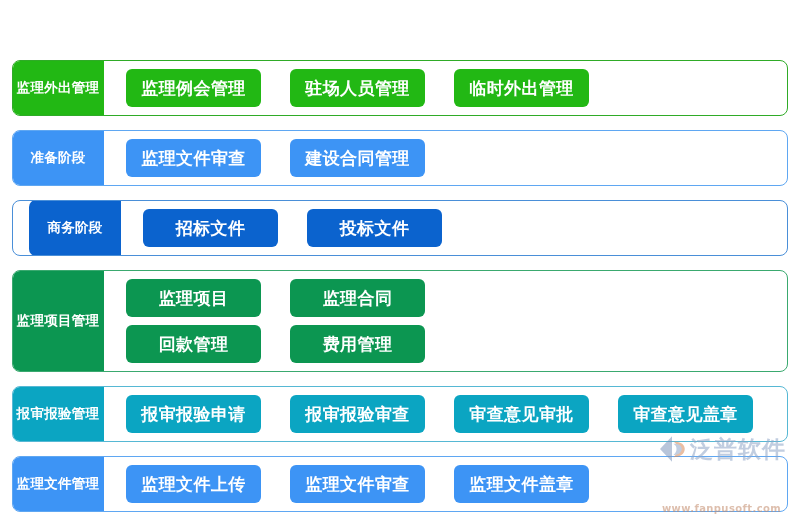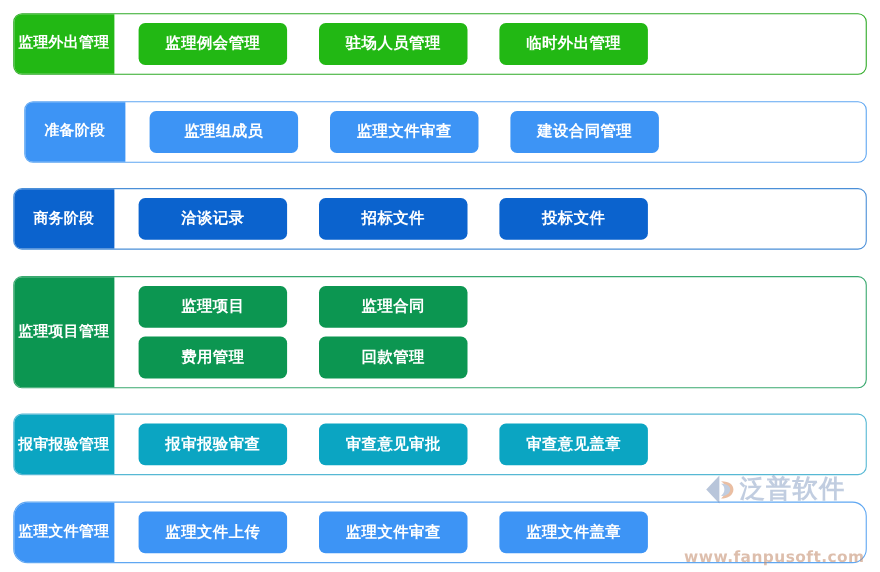--- a/index.html
+++ b/index.html
@@ -81,53 +81,53 @@
 
   .item-btn {
     box-sizing: border-box;
     width: 135px;
     height: 38px;
     flex: 0 0 135px;
     border: none;
     border-radius: 6px;
     color: #ffffff;
     font-family: "DejaVu Sans", "Liberation Sans", sans-serif;
-    font-size: 14px;
+    font-size: 17px;
     font-weight: bold;
     letter-spacing: 0.4px;
     line-height: 38px;
     text-align: center;
     padding: 0;
     cursor: pointer;
     white-space: nowrap;
     display: block;
   }
 
   
-  .module-row[data-variant="green"]        { border-color: #2fab27; }
+  .module-row[data-variant="green"]        { border-color: #2fab27; margin-top: 48px; }
   .module-row[data-variant="green"]  .row-label,
   .module-row[data-variant="green"]  .item-btn { background: #22b814; }
 
-  .module-row[data-variant="lightblue"]    { border-color: #5fa7f2; margin-left: 10px; }
+  .module-row[data-variant="lightblue"]    { border-color: #5fa7f2; }
   .module-row[data-variant="lightblue"] .row-label,
   .module-row[data-variant="lightblue"] .item-btn { background: #3d94f5; }
 
-  .module-row[data-variant="darkblue"]     { border-color: #4a8fd8; }
+  .module-row[data-variant="darkblue"]     { border-color: #4a8fd8; padding-left: 17px; }
   .module-row[data-variant="darkblue"] .row-label,
   .module-row[data-variant="darkblue"] .item-btn { background: #0b63ce; }
 
   .module-row[data-variant="darkgreen"]    { border-color: #3aa96f; }
   .module-row[data-variant="darkgreen"] .row-label,
   .module-row[data-variant="darkgreen"] .item-btn { background: #0c9651; }
 
   .module-row[data-variant="teal"]         { border-color: #56b8d4; }
   .module-row[data-variant="teal"] .row-label,
   .module-row[data-variant="teal"] .item-btn { background: #0ba5c2; }
 
-  .module-row[data-variant="blue"]         { border-color: #5fa7f2; border-radius: 13px; }
+  .module-row[data-variant="blue"]         { border-color: #5fa7f2; }
   .module-row[data-variant="blue"] .row-label,
   .module-row[data-variant="blue"] .item-btn { background: #3d94f5; }
 
   
   #watermark {
     position: absolute;
     right: 14px;
     bottom: 6px;
     display: flex;
     flex-direction: column;
@@ -148,21 +148,21 @@
   }
   #watermark .wm-name {
     font-size: 23px;
     font-weight: bold;
     color: #8fa6c8;
     letter-spacing: 1px;
     line-height: 1;
   }
   #watermark .wm-url {
     margin-top: 1px;
-    font-size: 14px;
+    font-size: 10px;
     font-weight: bold;
     color: #c28a6a;
     letter-spacing: 0.4px;
     line-height: 1;
   }
 </style>
 </head>
 <body>
 
 <div id="board">
@@ -174,56 +174,55 @@
           <button class="item-btn">驻场人员管理</button>
           <button class="item-btn">临时外出管理</button>
         </div>
       </div>
     </div>
     <div class="row-gap"></div>
     <div class="module-row" data-variant="lightblue">
       <div class="row-label">准备阶段</div>
       <div class="row-items">
         <div class="item-line">
-          <button class="item-btn">监理组成员</button>
           <button class="item-btn">监理文件审查</button>
           <button class="item-btn">建设合同管理</button>
         </div>
       </div>
     </div>
     <div class="row-gap"></div>
     <div class="module-row" data-variant="darkblue">
       <div class="row-label">商务阶段</div>
       <div class="row-items">
         <div class="item-line">
-          <button class="item-btn">洽谈记录</button>
           <button class="item-btn">招标文件</button>
           <button class="item-btn">投标文件</button>
         </div>
       </div>
     </div>
     <div class="row-gap"></div>
     <div class="module-row" data-variant="darkgreen">
       <div class="row-label">监理项目管理</div>
       <div class="row-items">
         <div class="item-line">
           <button class="item-btn">监理项目</button>
           <button class="item-btn">监理合同</button>
         </div>
         <div class="item-line">
+          <button class="item-btn">回款管理</button>
           <button class="item-btn">费用管理</button>
-          <button class="item-btn">回款管理</button>
         </div>
       </div>
     </div>
     <div class="row-gap"></div>
     <div class="module-row" data-variant="teal">
       <div class="row-label">报审报验管理</div>
       <div class="row-items">
         <div class="item-line">
+          <button class="item-btn">报审报验申请</button>
           <button class="item-btn">报审报验审查</button>
           <button class="item-btn">审查意见审批</button>
           <button class="item-btn">审查意见盖章</button>
         </div>
       </div>
     </div>
     <div class="row-gap"></div>
     <div class="module-row" data-variant="blue">
       <div class="row-label">监理文件管理</div>
       <div class="row-items">

